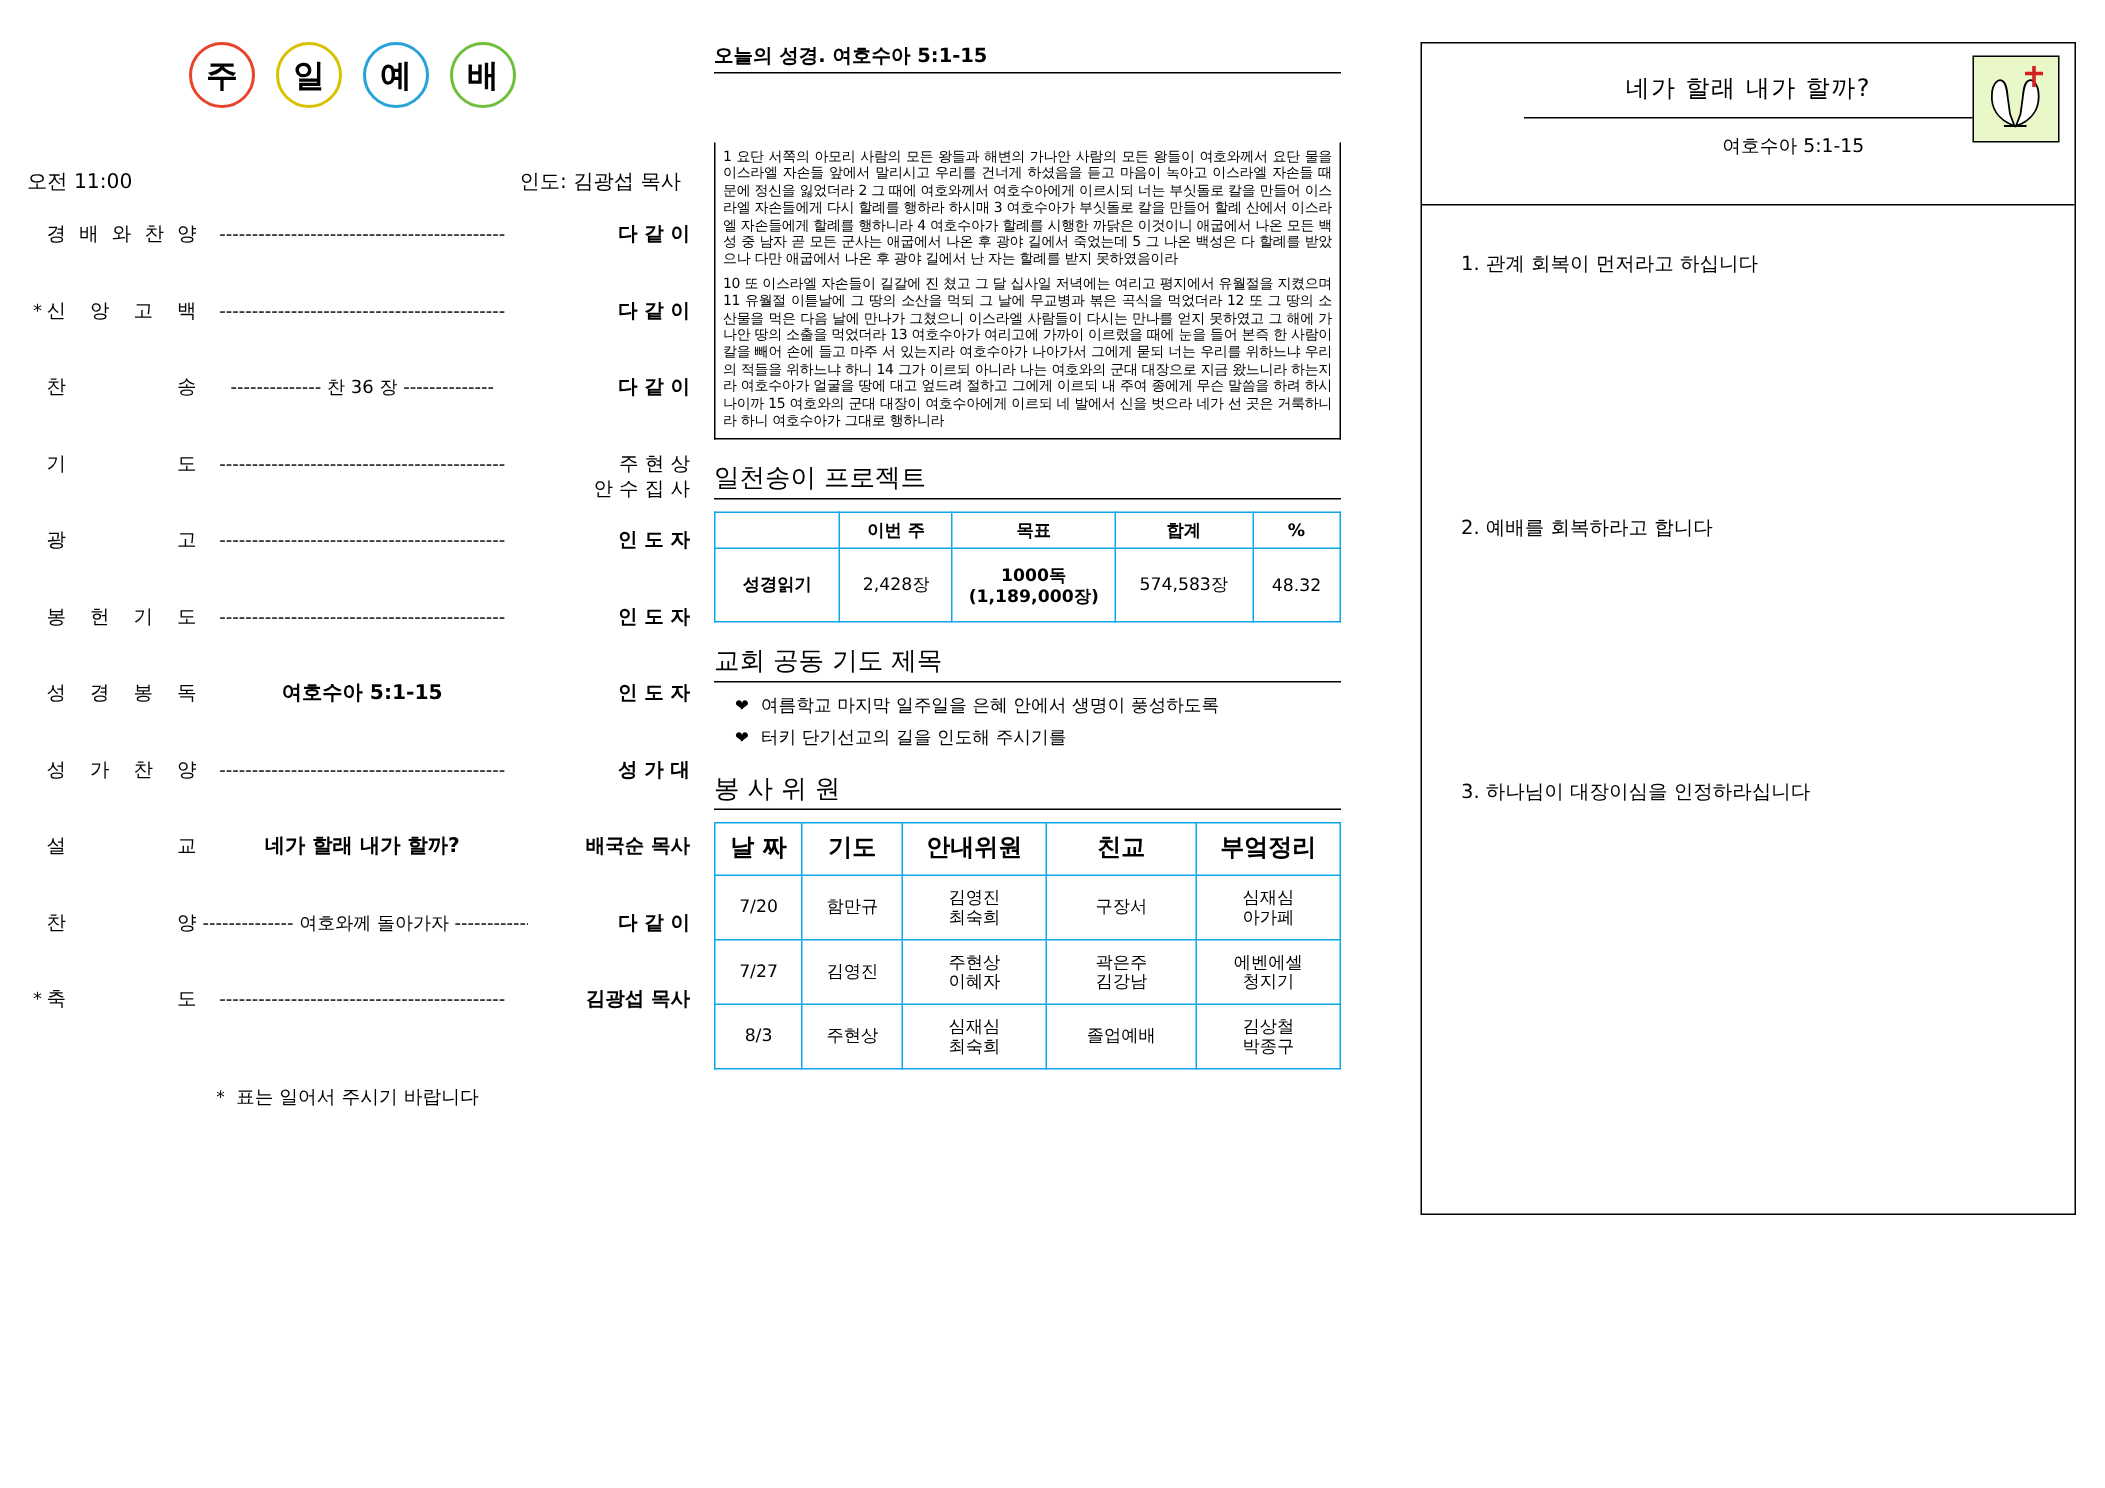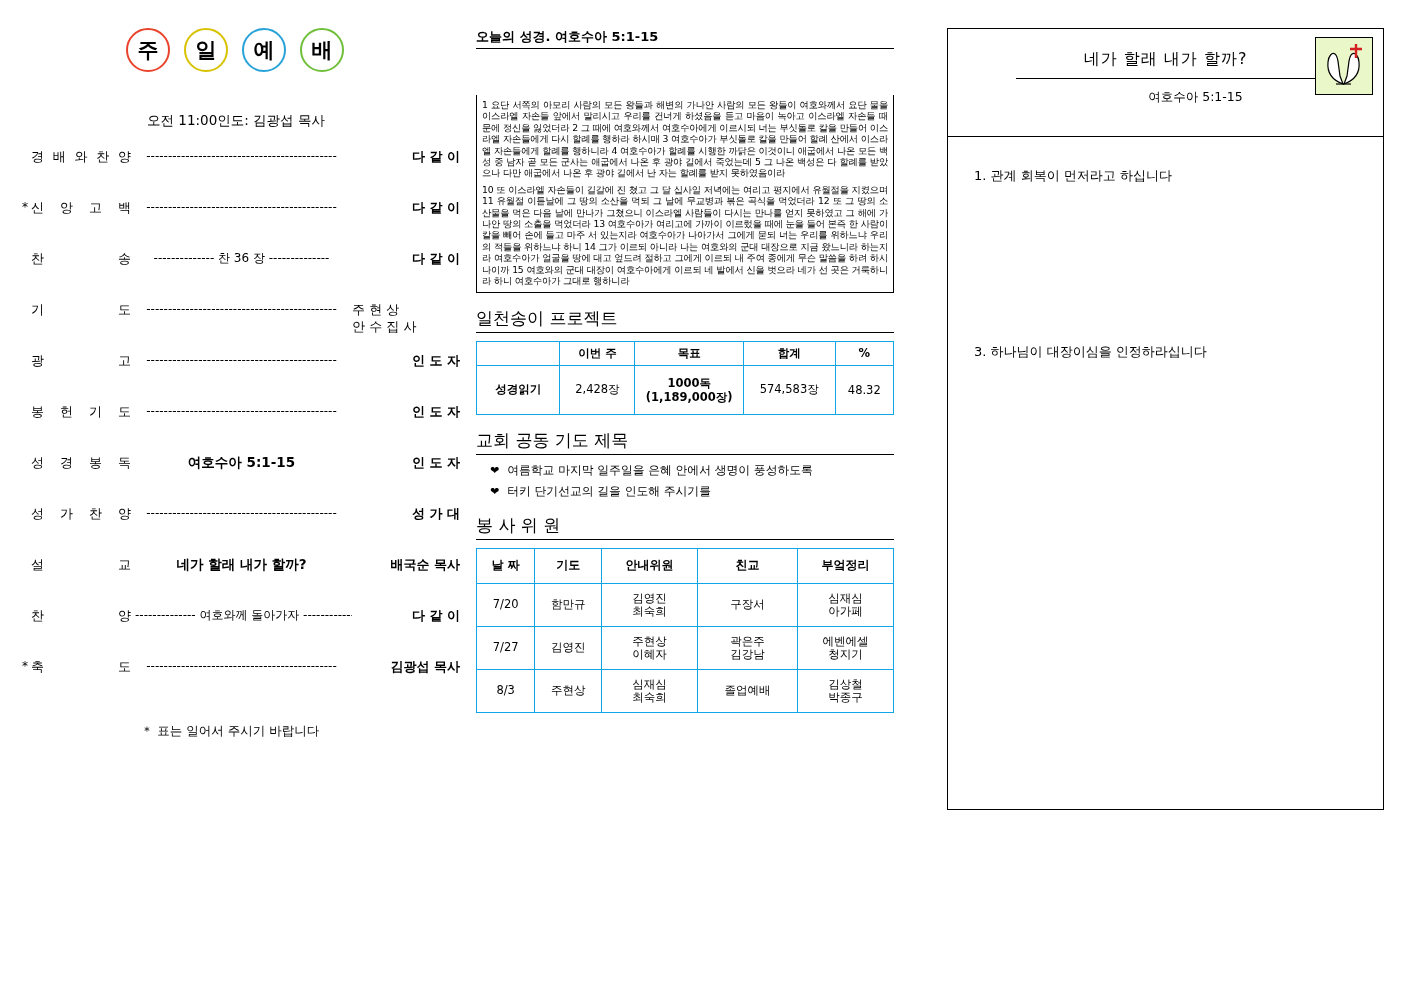--- a/index.html
+++ b/index.html
@@ -47,21 +47,21 @@
     color: #000;
     box-sizing: border-box;
   }
   .tc1 { border: 2px solid #e8442c; }
   .tc2 { border: 2px solid #d8c200; }
   .tc3 { border: 2px solid #27a3d8; }
   .tc4 { border: 2px solid #6fbf3a; }
 
   .time-row {
     display: flex;
-    justify-content: center;
+    justify-content: space-between;
     font-size: 13.5px;
     padding: 0 6px 0 8px;
     margin-top: 40px;
     margin-bottom: 18px;
   }
 
   .order-list {
     margin-top: 6px;
   }
   .order-item {
@@ -109,20 +109,21 @@
   }
   .oi-right.single {
     display: block;
     text-align: right;
     font-weight: bold;
   }
   .oi-right-stack {
     width: 108px;
     line-height: 17px;
     font-size: 13px;
+    text-align: right;
   }
   .footnote {
     margin-top: 14px;
     text-align: center;
     font-size: 12.5px;
     padding-right: 10px;
   }
 
   
   .col-mid {
@@ -180,21 +181,21 @@
     font-size: 11.8px;
   }
   .prayer-list li {
     display: flex;
     align-items: flex-start;
     margin-bottom: 5px;
     padding-left: 14px;
   }
   .heart { margin-right: 8px; font-size: 11px; line-height: 15px; }
 
-  .vol-tbl th { height: 26px; font-size: 12px; }
+  .vol-tbl th { height: 26px; font-size: 16px; }
   .vol-tbl td { height: 34px; font-size: 11.5px; line-height: 13px; }
   .vol-tbl .two-line span { display: block; }
 
   
   .col-right {
     position: absolute;
     left: 947px;
     top: 28px;
     width: 437px;
     height: 782px;
@@ -506,17 +507,18 @@
           <rect x="0" y="0" width="55" height="55" fill="#eaf7c9"></rect>
           <path d="M27 46 C16 42 11 34 12 24 C12.5 18 16 14 19 16 C21.5 17.6 22 22 22.5 27 L24 38 Z" fill="#ffffff" stroke="#000" stroke-width="1.2"></path>
           <path d="M28 46 C39 42 44 34 43 24 C42.5 18 39 14 36 16 C33.5 17.6 33 22 32.5 27 L31 38 Z" fill="#ffffff" stroke="#000" stroke-width="1.2"></path>
           <path d="M20 46 L35 46" stroke="#000" stroke-width="1.2"></path>
           <path d="M40 6 L40 20 M34 11 L46 11" stroke="#d42020" stroke-width="2.4"></path>
         </svg>
       </div>
     </div>
     <div class="points">
       <div class="point">1. 관계 회복이 먼저라고 하십니다</div>
+      <div class="point">2. 예배를 회복하라고 합니다</div>
       <div class="point">3. 하나님이 대장이심을 인정하라십니다</div>
     </div>
   </div>
 
 </div>
 
 </body></html>

